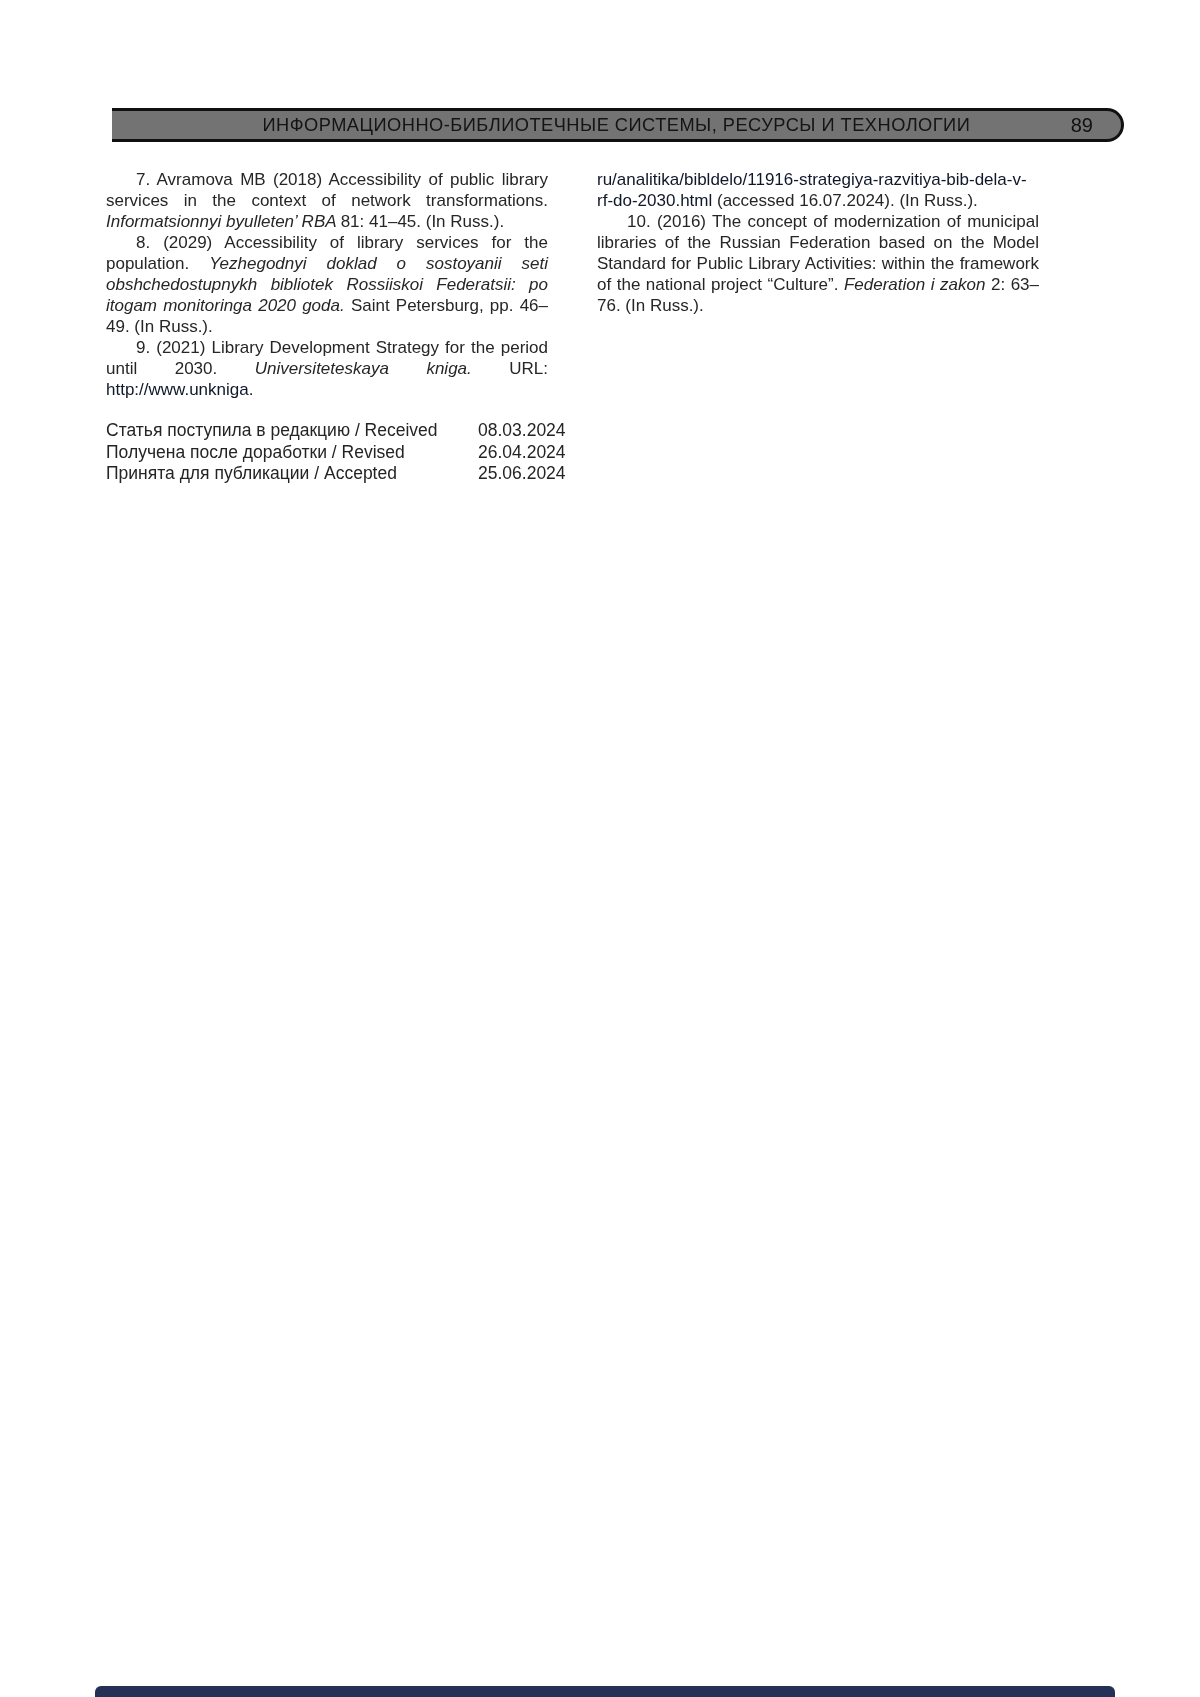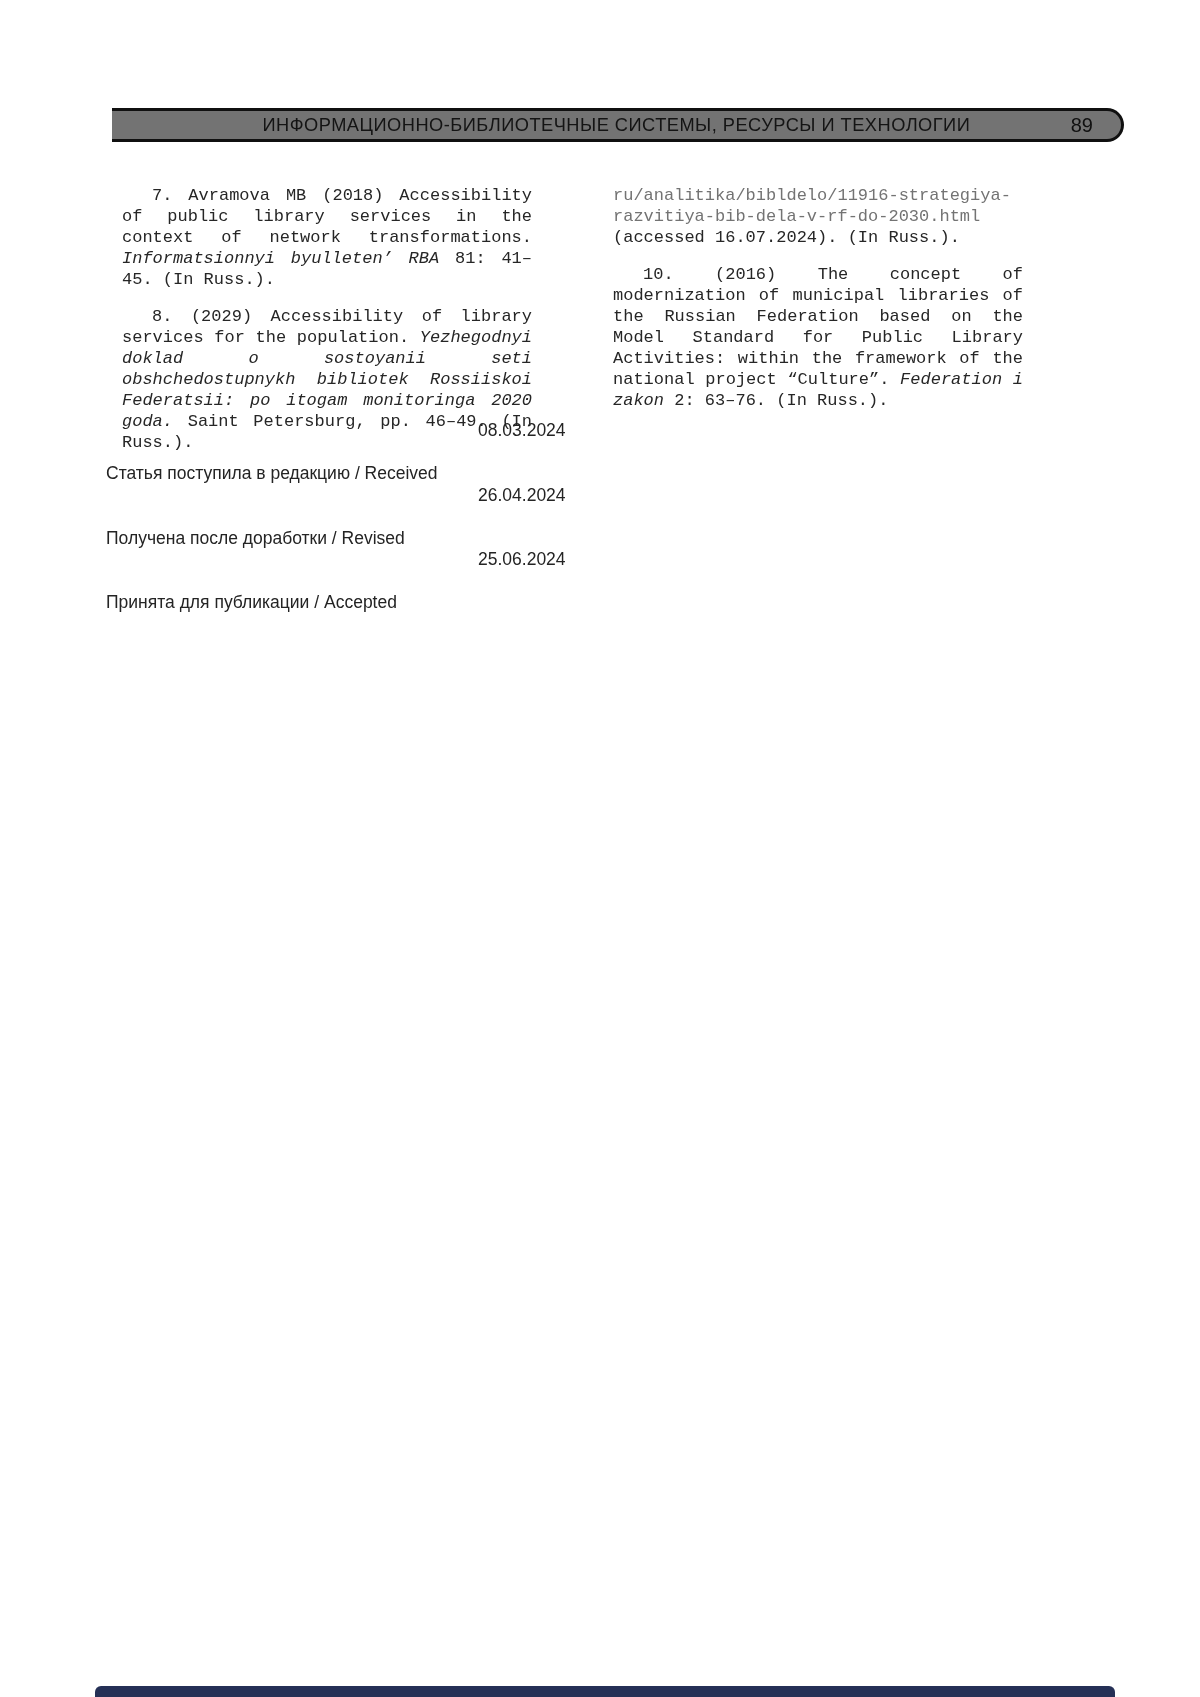--- a/index.html
+++ b/index.html
@@ -45,36 +45,36 @@
   .col{
     position:absolute;
     top:169px;
     width:442px;
     font-size:17px;
     line-height:21px;
     text-align:justify;
   }
   .col-left{left:106px;}
   .col-right{left:597px;}
-  p.ref{margin:16px;font-family:Liberation Mono, monospace;}
+  p.ref{margin:0;}
   p.ref.indent{text-indent:30px;}
   .it{font-style:italic;}
-  .lnk{color:#737373;}
+  .lnk{color:#0f172a;}
   
   .dates{
     position:absolute;
     left:106px;top:420px;
     display:grid;
     grid-template-columns:372px auto;
     row-gap:0;
     font-size:17.5px;
     line-height:21.5px;
     color:#242424;
   }
-  .dates .lbl{white-space:nowrap;margin-top:43px;}
+  .dates .lbl{white-space:nowrap;}
   .dates .val{white-space:nowrap;}
   
   .footer-bar{
     position:absolute;
     left:95px;bottom:0;
     width:1020px;height:11px;
     background:#253056;
     border-radius:6px 6px 0 0;
   }
 </style>
@@ -84,20 +84,21 @@
 <div>
 
   <div class="running-header">
     <span class="title">ИНФОРМАЦИОННО-БИБЛИОТЕЧНЫЕ СИСТЕМЫ, РЕСУРСЫ И ТЕХНОЛОГИИ</span>
     <span class="pagenum">89</span>
   </div>
 
   <div id="refs-left" class="col col-left">
       <p class="ref indent"><span>7. Avramova MB (2018) Accessibility of public library services in the context of network transformations. </span><span class="it">Informatsionnyi byulleten’ RBA </span><span>81: 41–45. (In Russ.).</span></p>
       <p class="ref indent"><span>8. (2029) Accessibility of library services for the population. </span><span class="it">Yezhegodnyi doklad o sostoyanii seti obshchedostupnykh bibliotek Rossiiskoi Federatsii: po itogam monitoringa 2020 goda. </span><span>Saint Petersburg, pp. 46–49. (In Russ.).</span></p>
+      <p class="ref indent"><span>9. (2021) Library Development Strategy for the period until 2030. </span><span class="it">Universiteteskaya kniga. </span><span>URL: </span><span class="lnk">http://www.unkniga.</span></p>
     </div>
   <div id="refs-right" class="col col-right">
       <p class="ref"><span class="lnk">ru/analitika/bibldelo/11916-strategiya-razvitiya-bib-dela-v-rf-do-2030.html </span><span>(accessed 16.07.2024). (In Russ.).</span></p>
       <p class="ref indent"><span>10. (2016) The concept of modernization of municipal libraries of the Russian Federation based on the Model Standard for Public Library Activities: within the framework of the national project “Culture”. </span><span class="it">Federation i zakon </span><span>2: 63–76. (In Russ.).</span></p>
     </div>
 
   <div class="dates">
     <span class="lbl">Статья поступила в редакцию / Received</span>
     <span class="val">08.03.2024</span>
     <span class="lbl">Получена после доработки / Revised</span>

